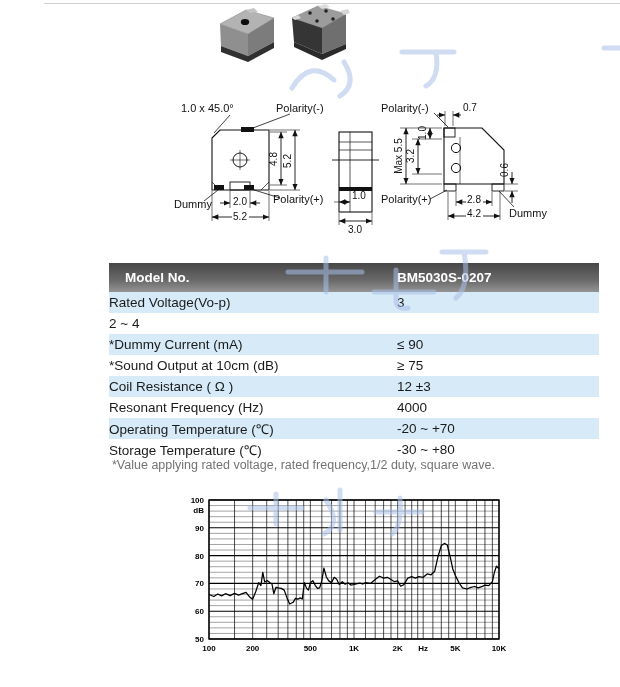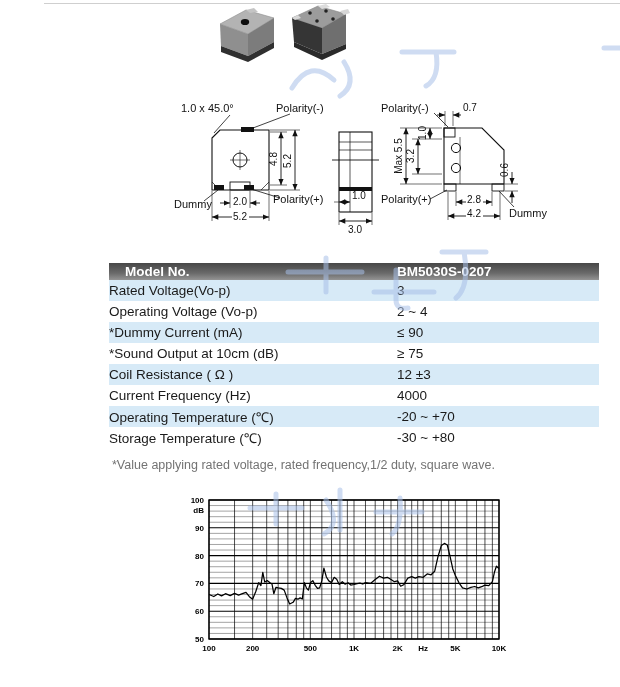--- a/index.html
+++ b/index.html
@@ -5,21 +5,21 @@
   html,body{margin:0;padding:0;background:#fff;}
   .page{position:relative;width:620px;height:687px;background:#ffffff;
         font-family:"Liberation Sans",sans-serif;overflow:hidden;color:#1a1a1a;margin-left:44px;}
   .topline{position:absolute;left:0;top:3px;width:620px;height:1px;background:#cfcfcf;}
   .photos{position:absolute;left:170px;top:2px;width:150px;height:70px;}
   .drawing{position:absolute;left:0;top:90px;width:620px;height:165px;}
   .drawing text{font-family:"Liberation Sans",sans-serif;fill:#111;}
   .dimtxt{font-size:10px;}
   .lbltxt{font-size:11px;}
   .spec-table{position:absolute;left:65px;top:263px;width:490px;}
-  .spec-header{display:flex;align-items:center;height:17px;
+  .spec-header{display:flex;align-items:center;height:29px;
       background:linear-gradient(180deg,#474747 0%,#6a6a6a 60%,#949494 100%);
       color:#ffffff;font-weight:bold;font-size:13.5px;}
   .spec-header .lbl{flex:0 0 288px;padding-left:16px;box-sizing:border-box;}
   .spec-row{display:flex;align-items:center;height:21px;font-size:13.5px;}
   .spec-row:nth-child(even){background:#d7eaf7;}
   .spec-row .lbl{flex:0 0 288px;box-sizing:border-box;}
   .footnote{position:absolute;left:68px;top:458px;font-size:12.5px;color:#737373;}
   .chart-wrap{position:absolute;left:118px;top:486px;width:370px;height:200px;}
   .watermark{position:absolute;left:0;top:0;width:620px;height:687px;pointer-events:none;}
 </style>
@@ -182,37 +182,36 @@
   <div class="spec-table">
     <div class="spec-header">
       <span class="lbl">Model No.</span>
       <span class="val">BM5030S-0207</span>
     </div>
     <div class="spec-row">
       <span class="lbl">Rated Voltage(Vo-p)</span>
       <span class="val">3</span>
     </div>
     <div class="spec-row">
-      <span class="lbl">Operating Voltage (Vo-p)</span>
       <span class="val">2 ~ 4</span>
     </div>
     <div class="spec-row">
       <span class="lbl">*Dummy Current (mA)</span>
       <span class="val">≤ 90</span>
     </div>
     <div class="spec-row">
       <span class="lbl">*Sound Output at 10cm (dB)</span>
       <span class="val">≥ 75</span>
     </div>
     <div class="spec-row">
       <span class="lbl">Coil Resistance ( Ω )</span>
       <span class="val">12 ±3</span>
     </div>
     <div class="spec-row">
-      <span class="lbl">Current Frequency (Hz)</span>
+      <span class="lbl">Resonant Frequency (Hz)</span>
       <span class="val">4000</span>
     </div>
     <div class="spec-row">
       <span class="lbl">Operating Temperature (℃)</span>
       <span class="val">-20 ~ +70</span>
     </div>
     <div class="spec-row">
       <span class="lbl">Storage Temperature (℃)</span>
       <span class="val">-30 ~ +80</span>
     </div>

